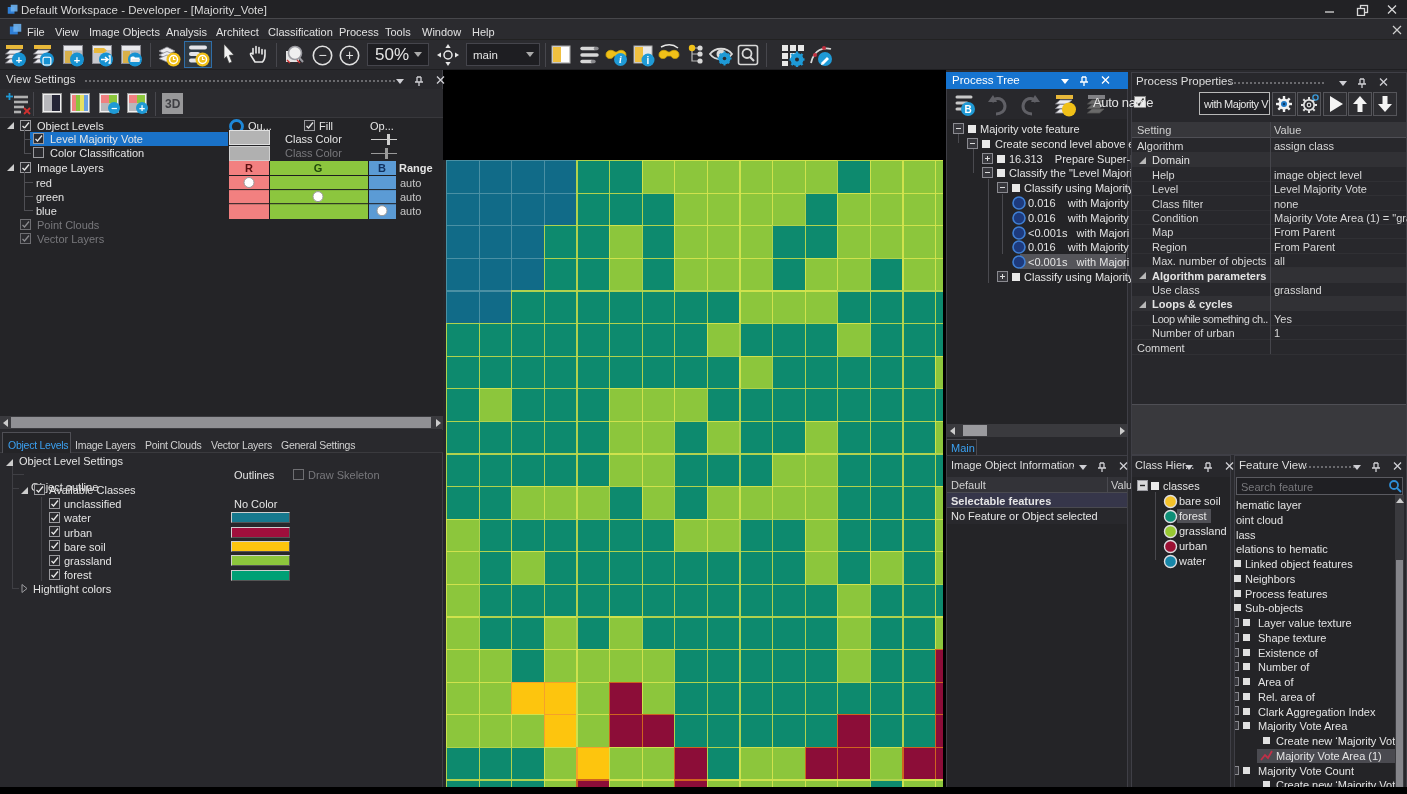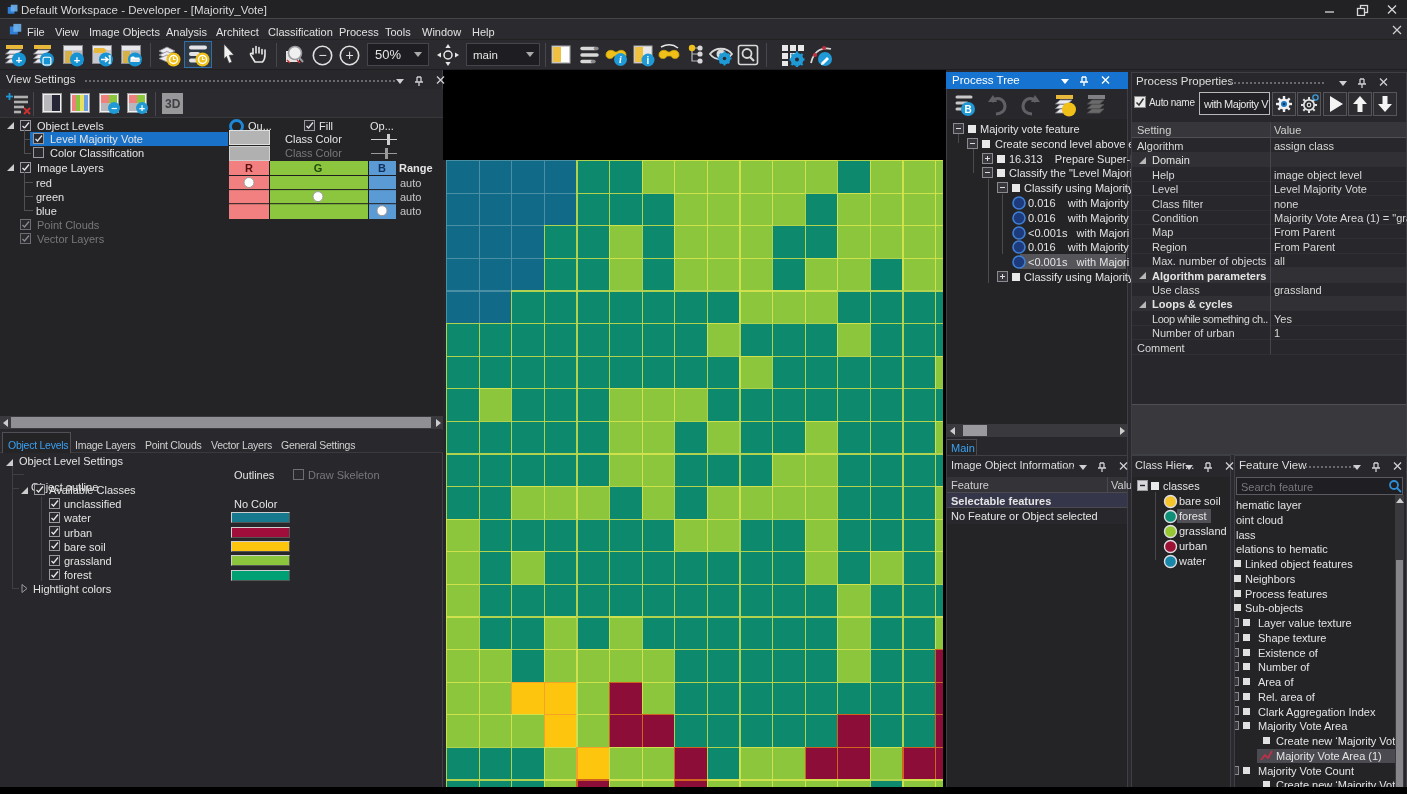--- a/index.html
+++ b/index.html
@@ -121,21 +121,21 @@
   </svg>
 <svg class="abs" style="left:311px;top:44px" width="23" height="23" viewBox="0 0 23 23">
     <circle cx="11.5" cy="11.5" r="9.2" fill="none" stroke="#e0e0e0" stroke-width="1.6"></circle>
     <text x="11.5" y="16" text-anchor="middle" font-size="14" fill="#e0e0e0" font-family="Liberation Sans">−</text>
   </svg>
 <svg class="abs" style="left:338px;top:44px" width="23" height="23" viewBox="0 0 23 23">
     <circle cx="11.5" cy="11.5" r="9.2" fill="none" stroke="#e0e0e0" stroke-width="1.6"></circle>
     <text x="11.5" y="16" text-anchor="middle" font-size="14" fill="#e0e0e0" font-family="Liberation Sans">+</text>
   </svg>
 <div class="abs" style="left:367px;top:43px;width:62px;height:23px;background:#1e1e22;border:1px solid #45454c"></div>
-<div class="t" style="left:375px;top:48px;font-size:13px">50%</div>
+<div class="t" style="left:375px;top:48px;font-size:17px">50%</div>
 <svg class="abs" style="left:414px;top:52px" width="8" height="6">
     <path d="M0 0 L8 0 L4 5 Z" fill="#aaa"></path>
   </svg>
 <svg class="abs" style="left:436px;top:43px" width="24" height="24" viewBox="0 0 24 24">
     <g stroke="#e8e8e8" stroke-width="1.5" fill="none">
       <circle cx="12" cy="12" r="4"></circle>
     </g>
     <g fill="#e8e8e8">
       <path d="M12 1 l2.6 4 h-5.2 Z"></path>
       <path d="M12 23 l2.6 -4 h-5.2 Z"></path>
@@ -1552,42 +1552,42 @@
 <div class="ptitle" style="left:951px;top:459px;font-size:11px">Image Object Information</div>
 <div style="position:absolute;left:1064px;top:467px;width:12px;height:2px;background:repeating-linear-gradient(90deg,#6a6a6e 0 2px,transparent 2px 4px)"></div>
 <svg style="position:absolute;left:1078px;top:461px" width="52" height="12">
     <path d="M1 4 L9 4 L5 9 Z" fill="#cfcfd4"></path>
     <g stroke="#cfcfd4" fill="none" stroke-width="1.3">
       <path d="M22 2 L26 2 M22 2 L22 7 L26 7 L26 2 M20 7 L28 7 M24 7 L24 11"></path>
       <path d="M42 1.5 L49 8.5 M49 1.5 L42 8.5"></path>
     </g>
   </svg>
 <div class="abs" style="left:947px;top:477px;width:180px;height:16px;background:#333338;border-bottom:1px solid #4a4a50"></div>
-<div class="t" style="left:951px;top:478px;color:#cfcfcf">Feature</div>
+<div class="t" style="left:951px;top:478px;color:#cfcfcf">Default</div>
 <div class="abs" style="left:1107px;top:477px;width:1px;height:16px;background:#4a4a50"></div>
 <div class="t" style="left:1111px;top:478px;color:#cfcfcf">Valu</div>
 <div class="abs" style="left:947px;top:493px;width:180px;height:15px;background:#36364a;border-bottom:1px solid #4a4a50"></div>
 <div class="t" style="left:951px;top:494px;font-weight:bold">Selectable features</div>
 <div class="t" style="left:951px;top:509px">No Feature or Object selected</div>
 <div class="abs" style="left:947px;top:524px;width:180px;height:269px;background:#242427"></div>
 <div class="panel" style="left:1131px;top:72px;width:276px;height:383px"></div>
 <div class="ptitle" style="left:1136px;top:75px">Process Properties</div>
 <div style="position:absolute;left:1230px;top:82px;width:95px;height:2px;background:repeating-linear-gradient(90deg,#6a6a6e 0 2px,transparent 2px 4px)"></div>
 <svg style="position:absolute;left:1338px;top:77px" width="52" height="12">
     <path d="M1 4 L9 4 L5 9 Z" fill="#cfcfd4"></path>
     <g stroke="#cfcfd4" fill="none" stroke-width="1.3">
       <path d="M22 2 L26 2 M22 2 L22 7 L26 7 L26 2 M20 7 L28 7 M24 7 L24 11"></path>
       <path d="M42 1.5 L49 8.5 M49 1.5 L42 8.5"></path>
     </g>
   </svg>
 <svg class="abs" style="left:1134px;top:96px" width="12" height="12">
     <rect x="0.5" y="0.5" width="11" height="11" fill="#ececec" stroke="#888"></rect>
     <path d="M2.5 6.5 L5 9 L9.5 2.5" fill="none" stroke="#333" stroke-width="1.5"></path>
   </svg>
-<div class="t" style="left:1149px;top:96px;font-size:10px;letter-spacing:-0.3px">Auto name</div>
+<div class="t" style="left:1093px;top:96px;font-size:13px;letter-spacing:-0.3px">Auto name</div>
 <div class="abs" style="left:1199px;top:92px;width:71px;height:23px;background:#222226;border:1px solid #b8b8b8"></div>
 <div class="t" style="left:1204px;top:97px;overflow:hidden;width:66px;letter-spacing:-0.5px">with Majority V</div>
 <div class="abs" style="left:1272px;top:92px;width:24px;height:24px;border:1px solid #55555a;background:#2d2d31"></div>
 <div class="abs" style="left:1297px;top:92px;width:24px;height:24px;border:1px solid #55555a;background:#2d2d31"></div>
 <div class="abs" style="left:1323px;top:92px;width:24px;height:24px;border:1px solid #55555a;background:#2d2d31"></div>
 <div class="abs" style="left:1348px;top:92px;width:24px;height:24px;border:1px solid #55555a;background:#2d2d31"></div>
 <div class="abs" style="left:1373px;top:92px;width:24px;height:24px;border:1px solid #55555a;background:#2d2d31"></div>
 <svg class="abs" style="left:1273px;top:93px" width="22" height="22" viewBox="0 0 22 22">
     <g stroke="#f0f0f0" stroke-width="2.4">
       <line x1="11" y1="3" x2="11" y2="19"></line>

